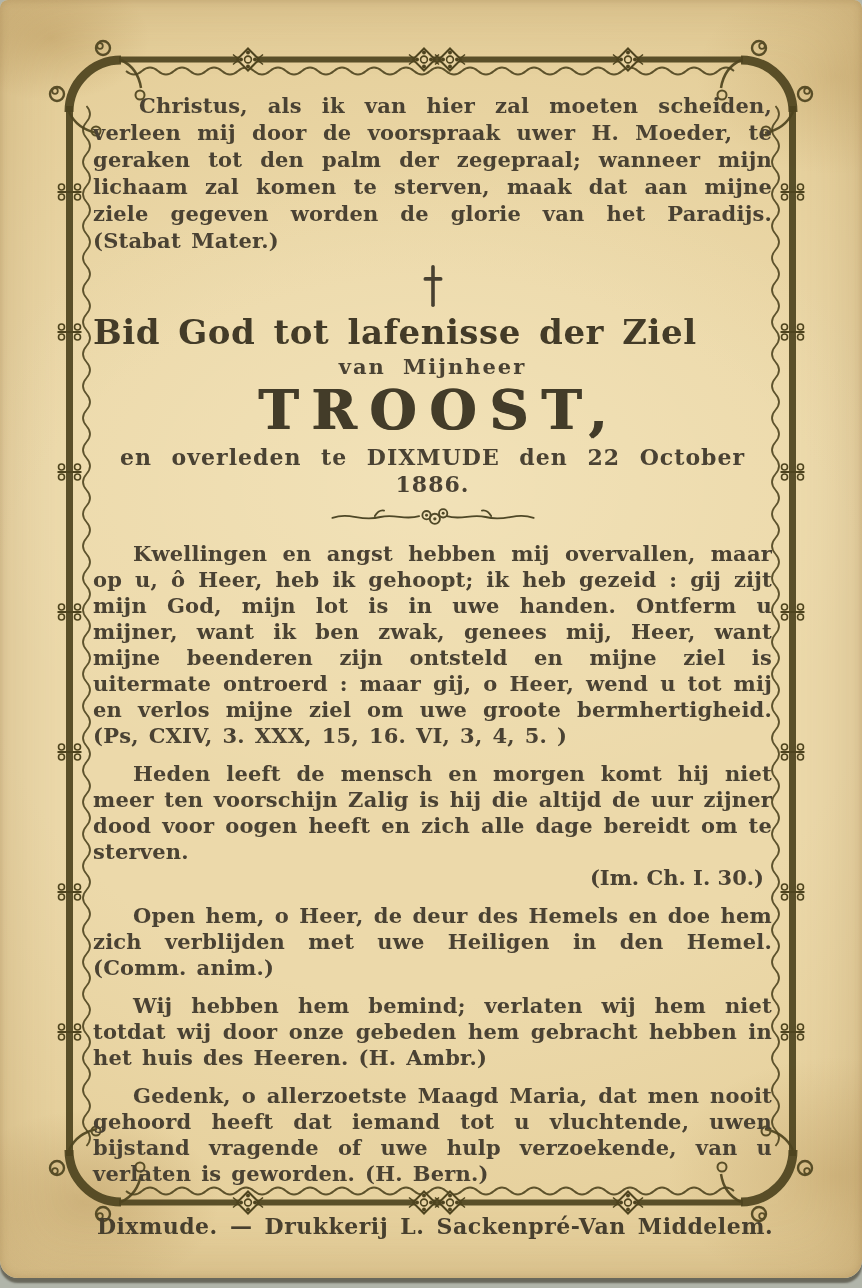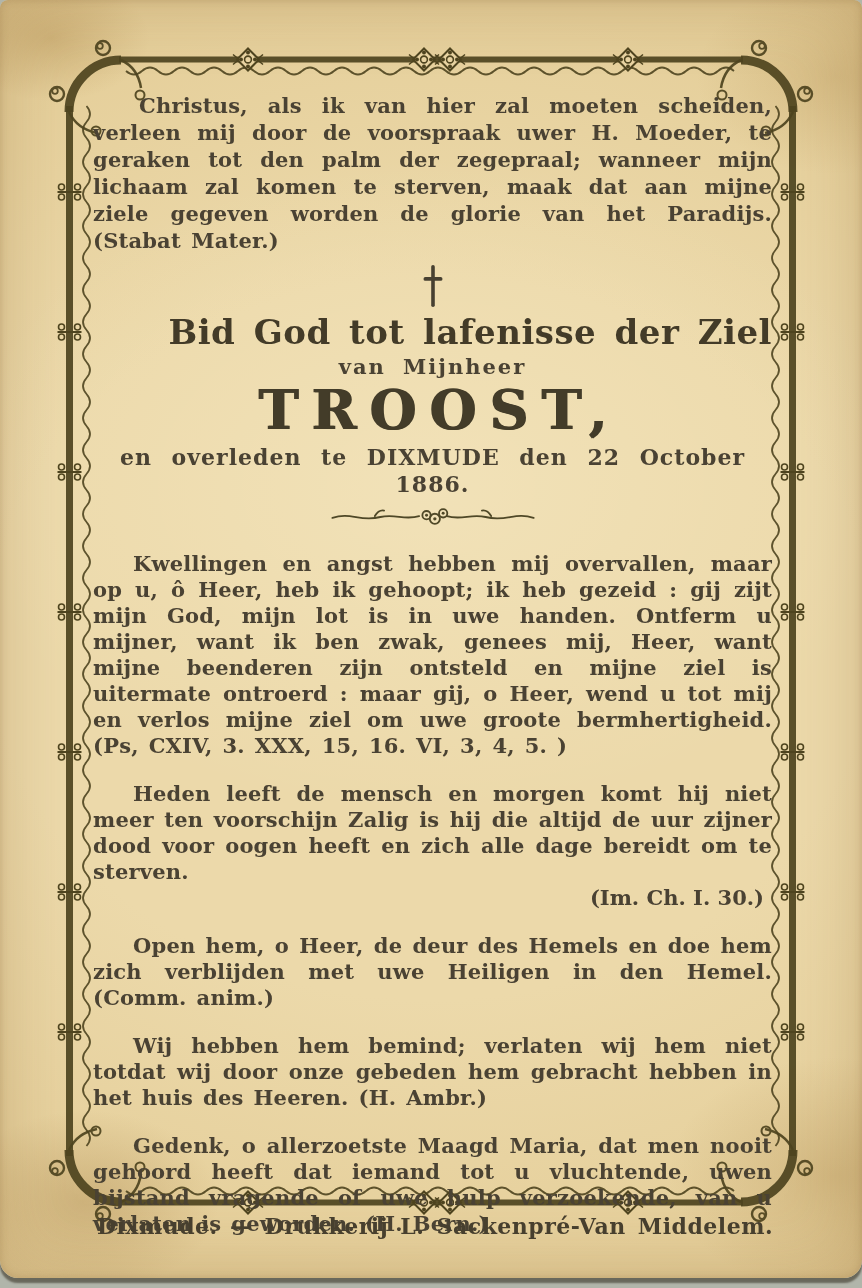--- a/index.html
+++ b/index.html
@@ -30,21 +30,21 @@
     padding:92px 90px 0 93px;
     color:#4a4233;
   }
   .quote{
     margin:0;font-weight:700;font-size:21px;line-height:27px;
     text-align:justify;text-indent:46px;word-spacing:3px;letter-spacing:.2px;
   }
   .cross-wrap{text-align:center;margin-top:9px;height:46px;}
   .title{
     margin:4px 0 0;font-weight:700;font-size:34px;line-height:38px;
-    text-align:right;letter-spacing:.5px;word-spacing:6px;color:#433b28;
+    text-align:left;letter-spacing:.5px;word-spacing:6px;color:#433b28;
   }
   .subtitle{
     margin-top:3px;text-align:center;font-weight:700;font-size:21px;line-height:26px;
     letter-spacing:2px;word-spacing:8px;
   }
   .firstnames{
     margin-top:11px;text-align:center;font-weight:700;font-size:27px;line-height:33px;
     letter-spacing:2px;word-spacing:17px;color:#443d2a;
   }
   .surname{
@@ -56,21 +56,21 @@
     margin-top:0;text-align:center;font-weight:700;font-size:29px;line-height:34px;
     letter-spacing:.5px;word-spacing:4px;
   }
   .dates{margin-top:5px;}
   .dates div{
     text-align:center;font-weight:700;font-size:22px;line-height:27px;
     letter-spacing:1px;word-spacing:11px;
   }
   .divider{test-align:center;text-align:center;margin-top:7px;height:24px;}
   .body-p{
-    margin:22px 0 0;font-weight:700;font-size:21px;line-height:26px;
+    margin:12px 0 0;font-weight:700;font-size:21px;line-height:26px;
     text-align:justify;text-indent:40px;word-spacing:2.5px;letter-spacing:.2px;
   }
   .cite{
     font-weight:700;font-size:21px;line-height:26px;text-align:right;padding-right:8px;
   }
   .imprint{
     position:absolute;left:8px;right:0;top:1213px;text-align:center;
     font-weight:700;font-size:22px;line-height:27px;letter-spacing:.5px;word-spacing:4px;
     color:#473f2e;
   }

